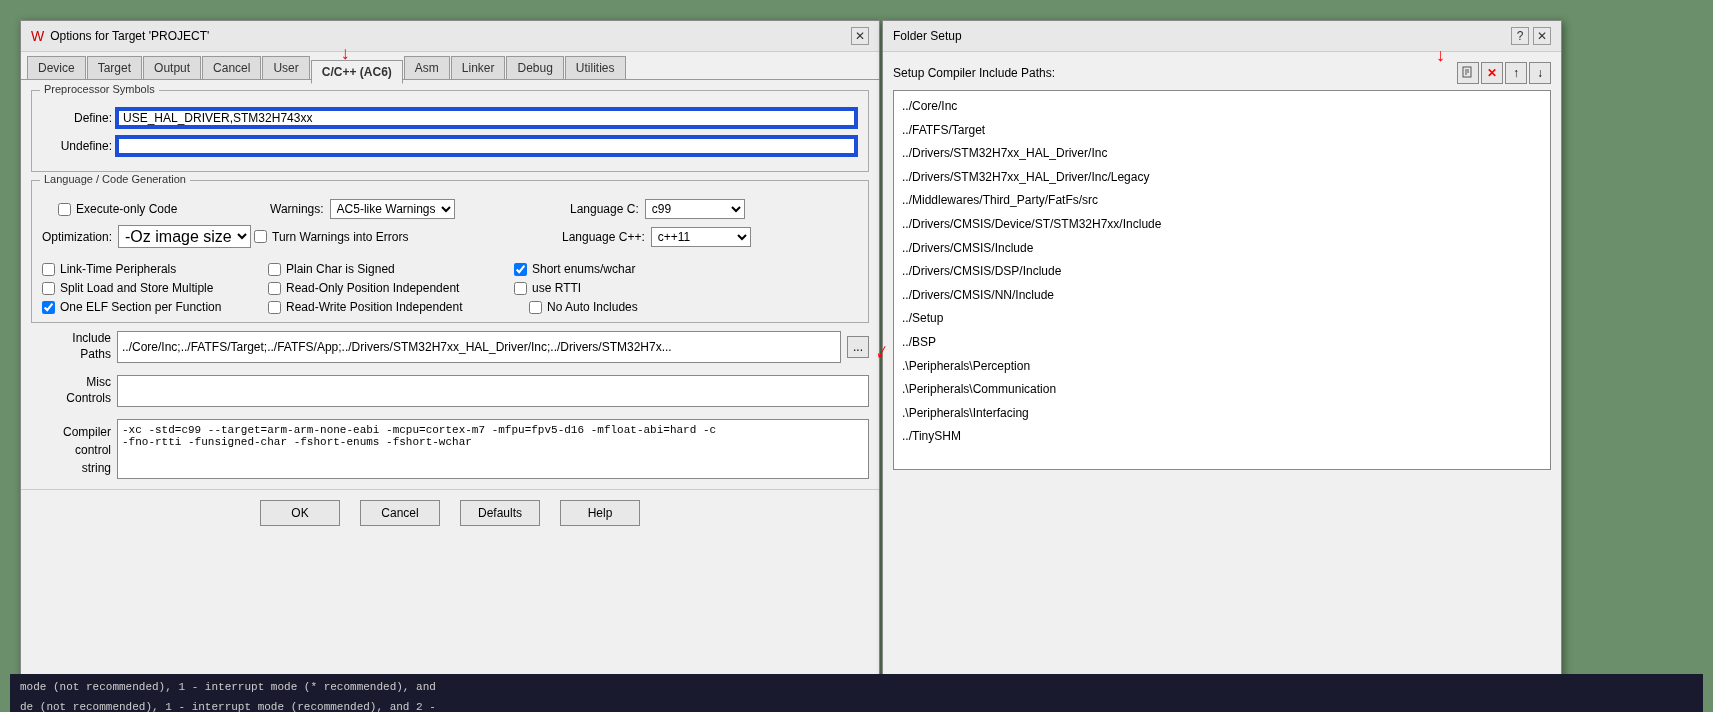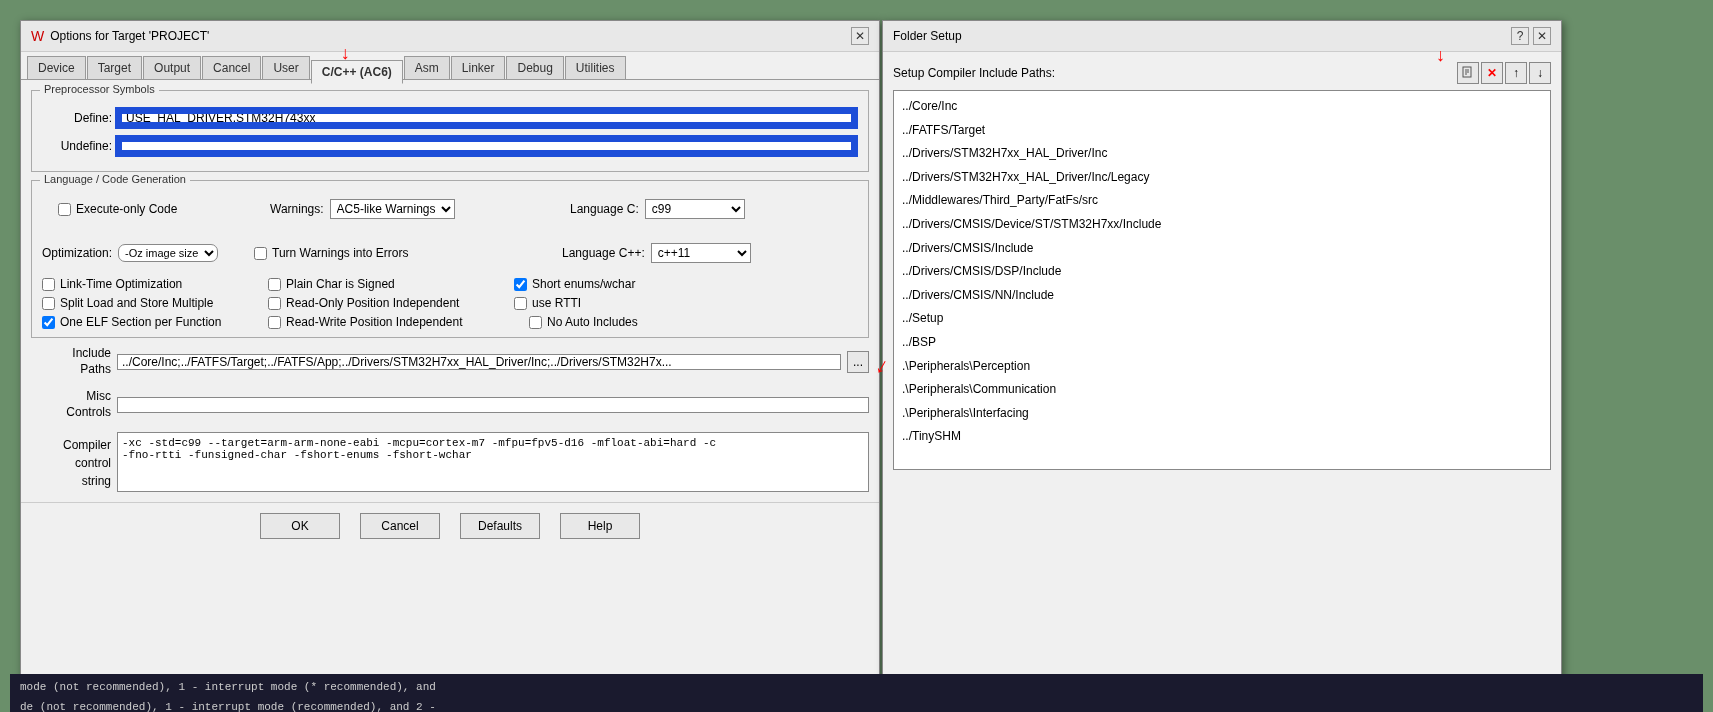--- a/index.html
+++ b/index.html
@@ -122,21 +122,21 @@
 
     .preproc-label {
       width: 70px;
       text-align: right;
       font-size: 12px;
     }
 
     .preproc-input {
       flex: 1;
       height: 22px;
-      border: 7px solid #1d4ed8;
+      border: 4px solid #1d4ed8;
       padding: 2px 4px;
       font-size: 12px;
       background: white;
     }
 
     .check-row {
       display: flex;
       align-items: center;
       gap: 5px;
       font-size: 12px;
@@ -155,21 +155,21 @@
 
     .field-label {
       width: 80px;
       text-align: right;
       font-size: 12px;
       line-height: 1.3;
     }
 
     .field-input {
       flex: 1;
-      height: 16px;
+      height: 32px;
       border: 1px solid #888;
       padding: 2px 4px;
       font-size: 12px;
       background: white;
     }
 
     .browse-btn {
       width: 22px;
       height: 22px;
       border: 1px solid #888;
@@ -375,21 +375,21 @@
           </div>
           <div class="preproc-row">
             <span class="preproc-label">Undefine:</span>
             <input class="preproc-input" type="text" style="">
           </div>
         </div>
 
         <div class="group-box">
           <span class="group-label">Language / Code Generation</span>
 
-          <div style="display:flex; align-items:center; gap:12px; margin-top:10px; margin-bottom:24px;padding-left:16px;">
+          <div style="display:flex; align-items:center; gap:12px; margin-top:10px; margin-bottom:6px;padding-left:16px;">
             <div class="check-row" style="width:200px;">
               <input type="checkbox" style="">
               <span>Execute-only Code</span>
             </div>
             <div style="display:flex; align-items:center; gap:6px; flex:1;">
               <span>Warnings:</span>
               <select>
                 <option>AC5-like Warnings</option>
                 <option>No Warnings</option>
                 <option>All Warnings</option>
@@ -401,21 +401,21 @@
                 <option>c99</option>
                 <option>c90</option>
                 <option>gnu99</option>
               </select>
             </div>
           </div>
 
           <div style="display:flex; align-items:center; gap:12px; margin-bottom:6px;">
             <div style="display:flex; align-items:center; gap:6px; width:200px;">
               <span>Optimization:</span>
-              <select style="font-size:11px;border-radius:7px;">
+              <select style="font-size:16px;">
                 <option>-Oz image size</option>
                 <option>-O0</option>
                 <option>-O1</option>
                 <option>-O2</option>
                 <option>-O3</option>
               </select>
             </div>
             <div class="check-row" style="flex:1;">
               <input type="checkbox" style="">
               <span>Turn Warnings into Errors</span>
@@ -428,21 +428,21 @@
                 <option>c++17</option>
               </select>
             </div>
           </div>
 
           <div class="three-col">
 
             <div class="col">
               <div class="check-row">
                 <input type="checkbox" style="">
-                <span>Link-Time Optimization</span>
+                <span>Link-Time Peripherals</span>
               </div>
               <div class="check-row">
                 <input type="checkbox" style="">
                 <span>Split Load and Store Multiple</span>
               </div>
               <div class="check-row">
                 <input type="checkbox" id="oneelf" checked="" style="">
                 <span>One ELF Section per Function</span>
               </div>
             </div>

